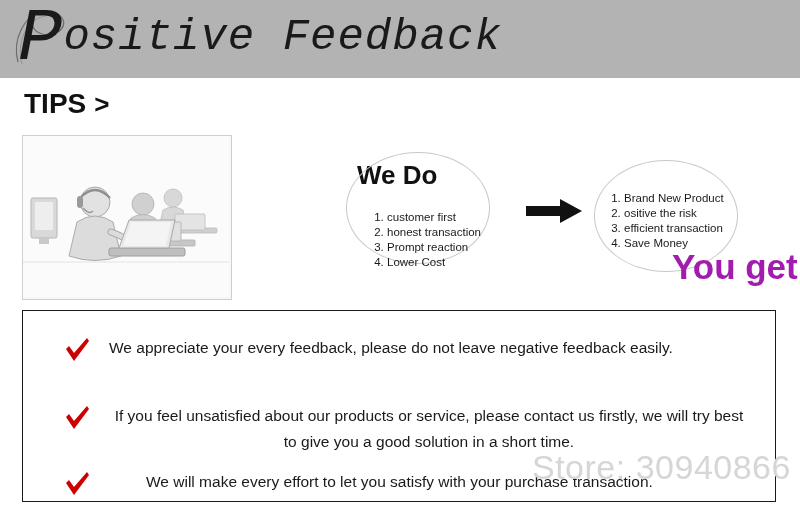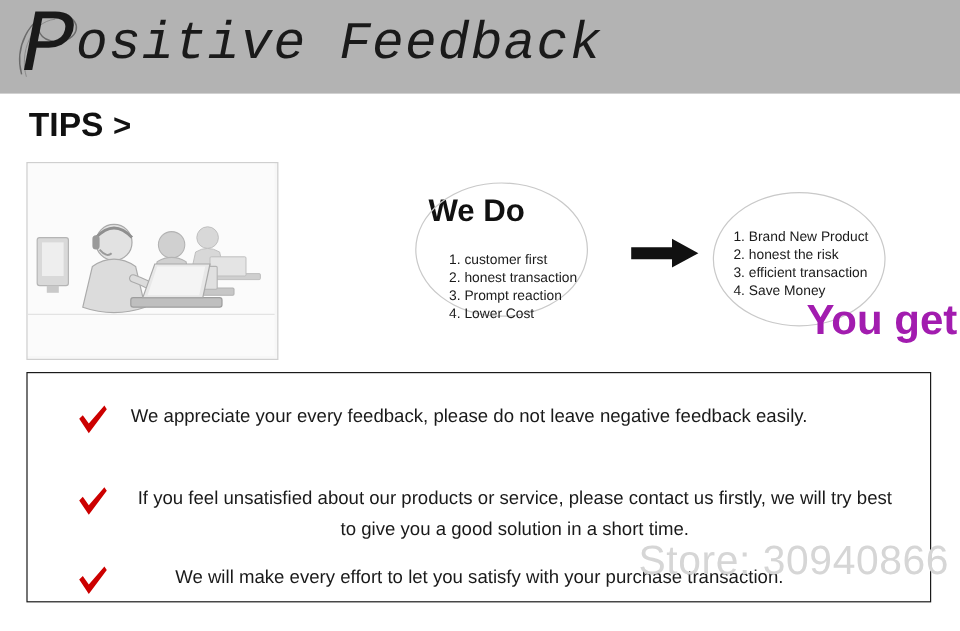--- a/index.html
+++ b/index.html
@@ -264,21 +264,21 @@
 </div>
 
 <svg class="arrow" viewBox="0 0 60 30">
   <path d="M2 10 H36 V3 L58 15 L36 27 V20 H2 Z" fill="#111111"></path>
 </svg>
 
 <div class="circle circle-right"></div>
 <div class="list list-right">
   <ol>
     <li>Brand New Product</li>
-    <li>honest the risk</li>
+    <li>ositive the risk</li>
     <li>efficient transaction</li>
     <li>Save Money</li>
   </ol>
 </div>
 <div class="youget-label">You get</div>
 
 <div class="panel">
 
   <div class="bullet-row row1">
     <svg class="check" viewBox="0 0 28 28">

